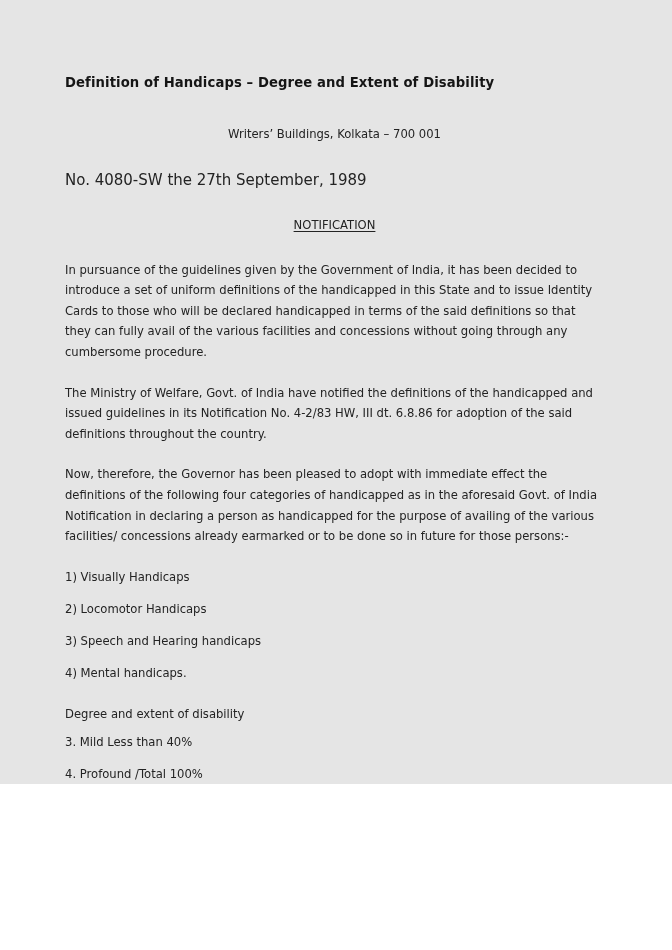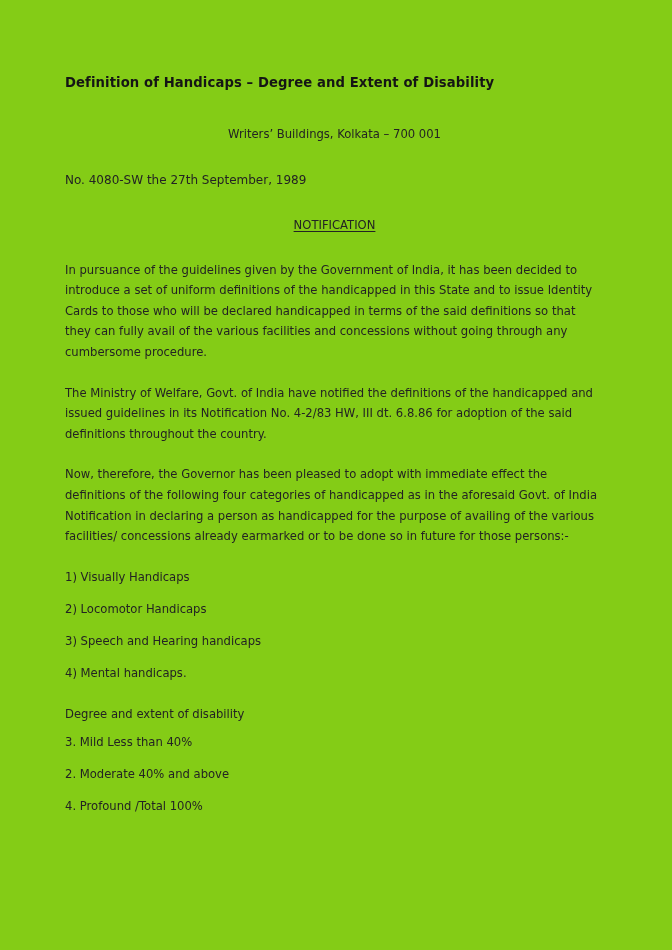--- a/index.html
+++ b/index.html
@@ -7,22 +7,22 @@
     padding: 0;
     background: #ffffff;
   }
   body {
     font-family: "DejaVu Sans", sans-serif;
     color: #1a1a1a;
   }
   .page {
     position: relative;
     width: 672px;
-    height: 950px;
-    background: #84cc16;
+    height: 784px;
+    background: #e5e5e5;
     box-sizing: border-box;
     padding: 74px 68px 0 65px;
     overflow: hidden;
   }
   .doc-title {
     font-size: 13.2px;
     font-weight: bold;
     line-height: 1.35;
     letter-spacing: 0.1px;
     margin: 0 0 32px 0;
@@ -31,21 +31,21 @@
   .header-block {
     text-align: center;
     margin: 0 0 26px 0;
   }
   .header-line {
     font-size: 11.6px;
     line-height: 20.6px;
     color: #232323;
   }
   .ref-line {
-    font-size: 12px;
+    font-size: 15px;
     line-height: 20.6px;
     margin: 0 0 24px 0;
     color: #232323;
   }
   .notification-heading {
     text-align: center;
     font-size: 11.6px;
     line-height: 20.6px;
     margin: 0 0 24px 0;
     color: #232323;
@@ -108,17 +108,16 @@
     <div class="list-item">2) Locomotor Handicaps</div>
     <div class="list-item">3) Speech and Hearing handicaps</div>
     <div class="list-item">4) Mental handicaps.</div>
   </div>
 
 
   <div class="plain-line">Degree and extent of disability</div>
 
   <div class="list-group">
     <div class="list-item">3. Mild Less than 40%</div>
-    <div class="list-item">2. Moderate 40% and above</div>
     <div class="list-item">4. Profound  /Total 100%</div>
   </div>
 
 </div>
 
 </body></html>

